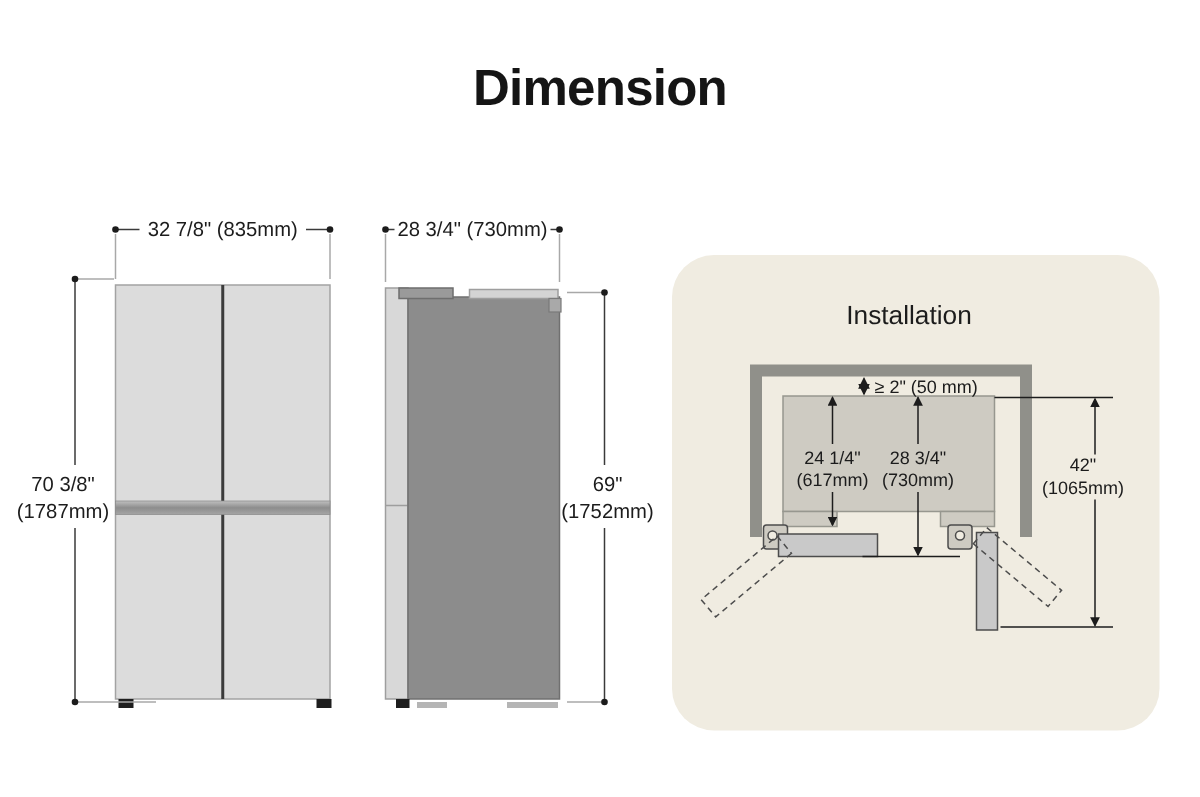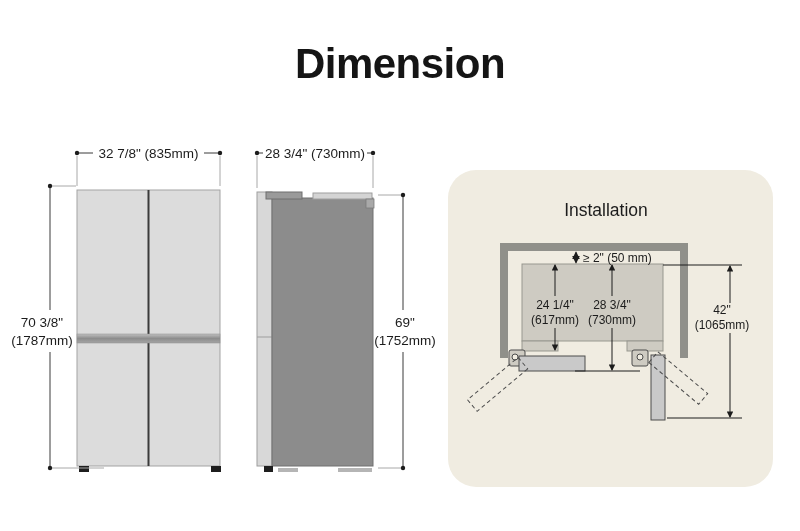--- a/index.html
+++ b/index.html
@@ -1,19 +1,19 @@
 <!DOCTYPE html>
 <html><head>
 <meta charset="utf-8">
 <style>
   html,body{margin:0;padding:0;background:#ffffff;}
   .stage{position:relative;width:800px;height:531px;background:#ffffff;overflow:hidden;
          font-family:"Liberation Sans", sans-serif;color:#1c1c1c;}
   .page-title{position:absolute;left:0;top:40px;width:800px;margin:0;text-align:center;
-              font-size:42px;font-weight:700;letter-spacing:-0.5px;color:#151515;}
+              font-size:34px;font-weight:700;letter-spacing:-0.5px;color:#151515;}
   svg text{font-family:"Liberation Sans", sans-serif;fill:#1c1c1c;}
   .dim-label{font-size:13.5px;}
   .inst-label{font-size:12px;}
   .inst-title{font-size:17.5px;font-weight:500;}
 </style>
 </head>
 <body>
 
 <div class="stage">
 

